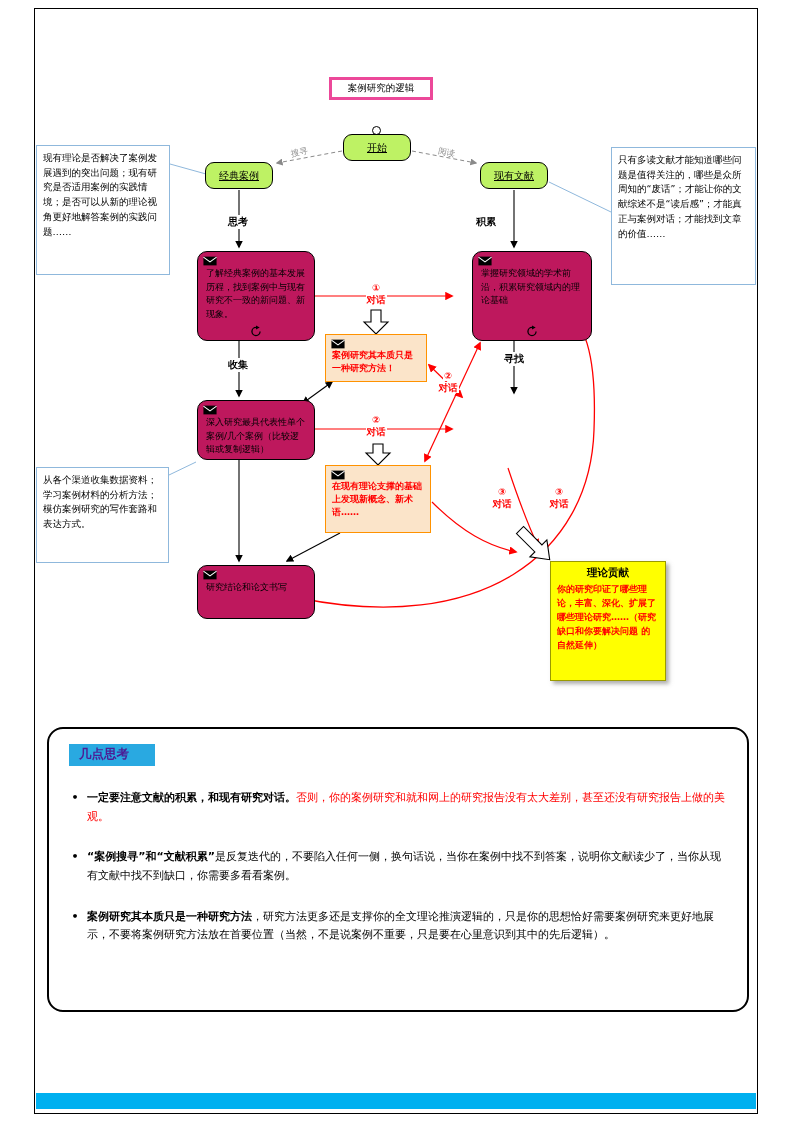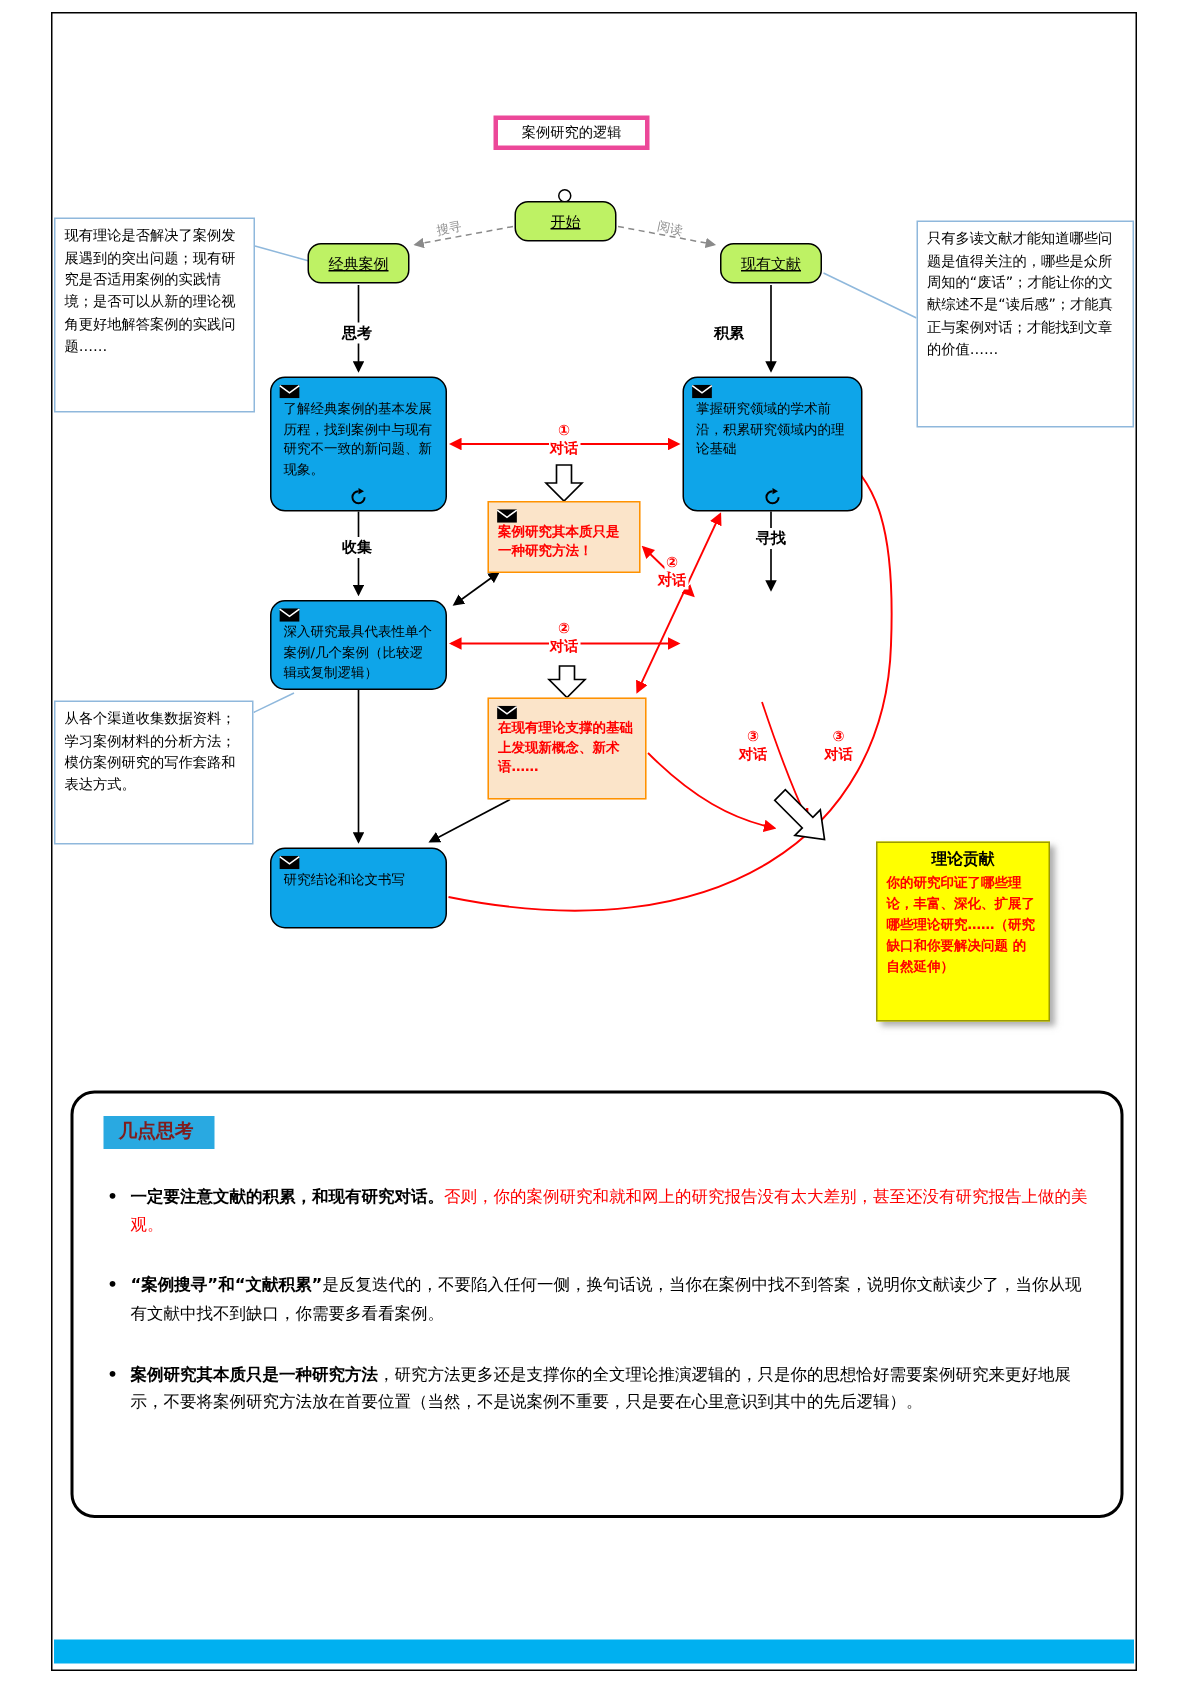--- a/index.html
+++ b/index.html
@@ -3,34 +3,34 @@
 <meta charset="utf-8">
 <style>
   html,body{margin:0;padding:0;background:#fff;}
   body{font-family:"DejaVu Sans","Liberation Sans",sans-serif;color:#000;}
   .page{position:relative;width:794px;height:1123px;background:#fff;overflow:hidden;}
   .abs{position:absolute;box-sizing:border-box;}
   .page-border{border:1px solid #000;}
   .title-box{border:3px solid #ec4899;display:flex;align-items:center;justify-content:center;font-size:9.5px;}
   .node{border:1.2px solid #000;border-radius:9px;background:#bef264;display:flex;align-items:center;justify-content:center;font-size:10px;text-decoration:underline;}
   .start-dot{border:1px solid #000;border-radius:50%;background:#fff;}
-  .pbox{border:1.2px solid #000;border-radius:10px;background:#0ea5e9;font-size:9px;line-height:1.5;padding:15px 7px 4px 8px;}
+  .pbox{border:1.2px solid #000;border-radius:10px;background:#be185d;font-size:9px;line-height:1.5;padding:15px 7px 4px 8px;margin-left:17px;}
   .obox{border:1.6px solid #FF9200;background:#FBE4C9;color:#F00;font-weight:bold;font-size:9px;line-height:1.45;padding:14px 5px 4px 6px;}
   .env{position:absolute;top:4px;left:5px;width:14px;height:10px;}
   .cyc{position:absolute;bottom:2px;left:50%;transform:translateX(-50%);width:13px;height:13px;}
   .edge-label{color:#909090;font-size:8.5px;}
   .black-label{font-weight:bold;font-size:10px;background:#fff;text-align:center;}
   .dialog{color:#F00;font-weight:bold;font-size:9.5px;text-align:center;line-height:1.3;}
   .dialog span{background:#fff;padding:0 1px;}
   .callout{border:1px solid #8FB8DC;background:#fff;font-size:9.5px;line-height:1.55;padding:5px 6px;}
   .yellowbox{background:#FFFF00;border:1px solid #9A9A00;box-shadow:3px 3px 4px rgba(110,110,110,.55);padding:4px 6px;}
   .yc-title{text-align:center;font-weight:bold;font-size:10.5px;margin-bottom:3px;}
   .yc-body{color:#F00;font-weight:bold;font-size:9px;line-height:1.55;}
   .thoughts{border:2px solid #000;border-radius:16px;background:#fff;}
-  .thoughts-header{position:absolute;left:20px;top:15px;background:#29A9E1;color:#7f1d1d;font-weight:bold;font-size:12.5px;padding:2px 14px 3px 10px;}
+  .thoughts-header{position:absolute;left:20px;top:15px;background:#29A9E1;color:#4c1d95;font-weight:bold;font-size:12.5px;padding:2px 26px 3px 10px;}
   .bullets{position:absolute;left:14px;top:60px;right:14px;}
   .bullet{display:flex;margin-bottom:22px;font-size:11px;line-height:1.7;}
   .bullet .dot{width:24px;text-align:center;font-weight:bold;}
   .bullet .txt{flex:1;padding-right:4px;}
   .b-lead{font-weight:bold;}
   .b-red{color:#F00;}
   .footer-bar{background:#00B0F0;}
   svg.arrowlayer{position:absolute;left:0;top:0;pointer-events:none;}
 </style>
 </head>
@@ -179,21 +179,21 @@
   </div>
 
   <div class="abs pbox" style="left:180px;top:565px;width:118px;height:54px">
     <svg class="env" viewBox="0 0 16 11">
         <rect x="0.5" y="0.5" width="15" height="10" fill="#000"></rect>
         <path d="M0.5,1 L8,6.5 L15.5,1" stroke="#fff" stroke-width="1.2" fill="none"></path>
       </svg>
     <span>研究结论和论文书写</span>
   </div>
 
-  <div class="abs yellowbox" style="left:584px;top:561px;width:116px;height:120px">
+  <div class="abs yellowbox" style="left:550px;top:561px;width:116px;height:120px">
     <div class="yc-title">理论贡献</div>
     <div class="yc-body">你的研究印证了哪些理论，丰富、深化、扩展了哪些理论研究……（研究缺口和你要解决问题 的自然延伸）</div>
   </div>
 
   <div class="abs callout" style="left:36px;top:145px;width:134px;height:130px">现有理论是否解决了案例发展遇到的突出问题；现有研究是否适用案例的实践情境；是否可以从新的理论视角更好地解答案例的实践问题……</div>
   <div class="abs callout" style="left:36px;top:467px;width:133px;height:96px">从各个渠道收集数据资料；学习案例材料的分析方法；模仿案例研究的写作套路和表达方式。</div>
   <div class="abs callout" style="left:611px;top:147px;width:145px;height:138px">只有多读文献才能知道哪些问题是值得关注的，哪些是众所周知的“废话”；才能让你的文献综述不是“读后感”；才能真正与案例对话；才能找到文章的价值……</div>
 
   <div class="abs thoughts" style="left:47px;top:727px;width:702px;height:285px">
     <div class="thoughts-header">几点思考</div>

